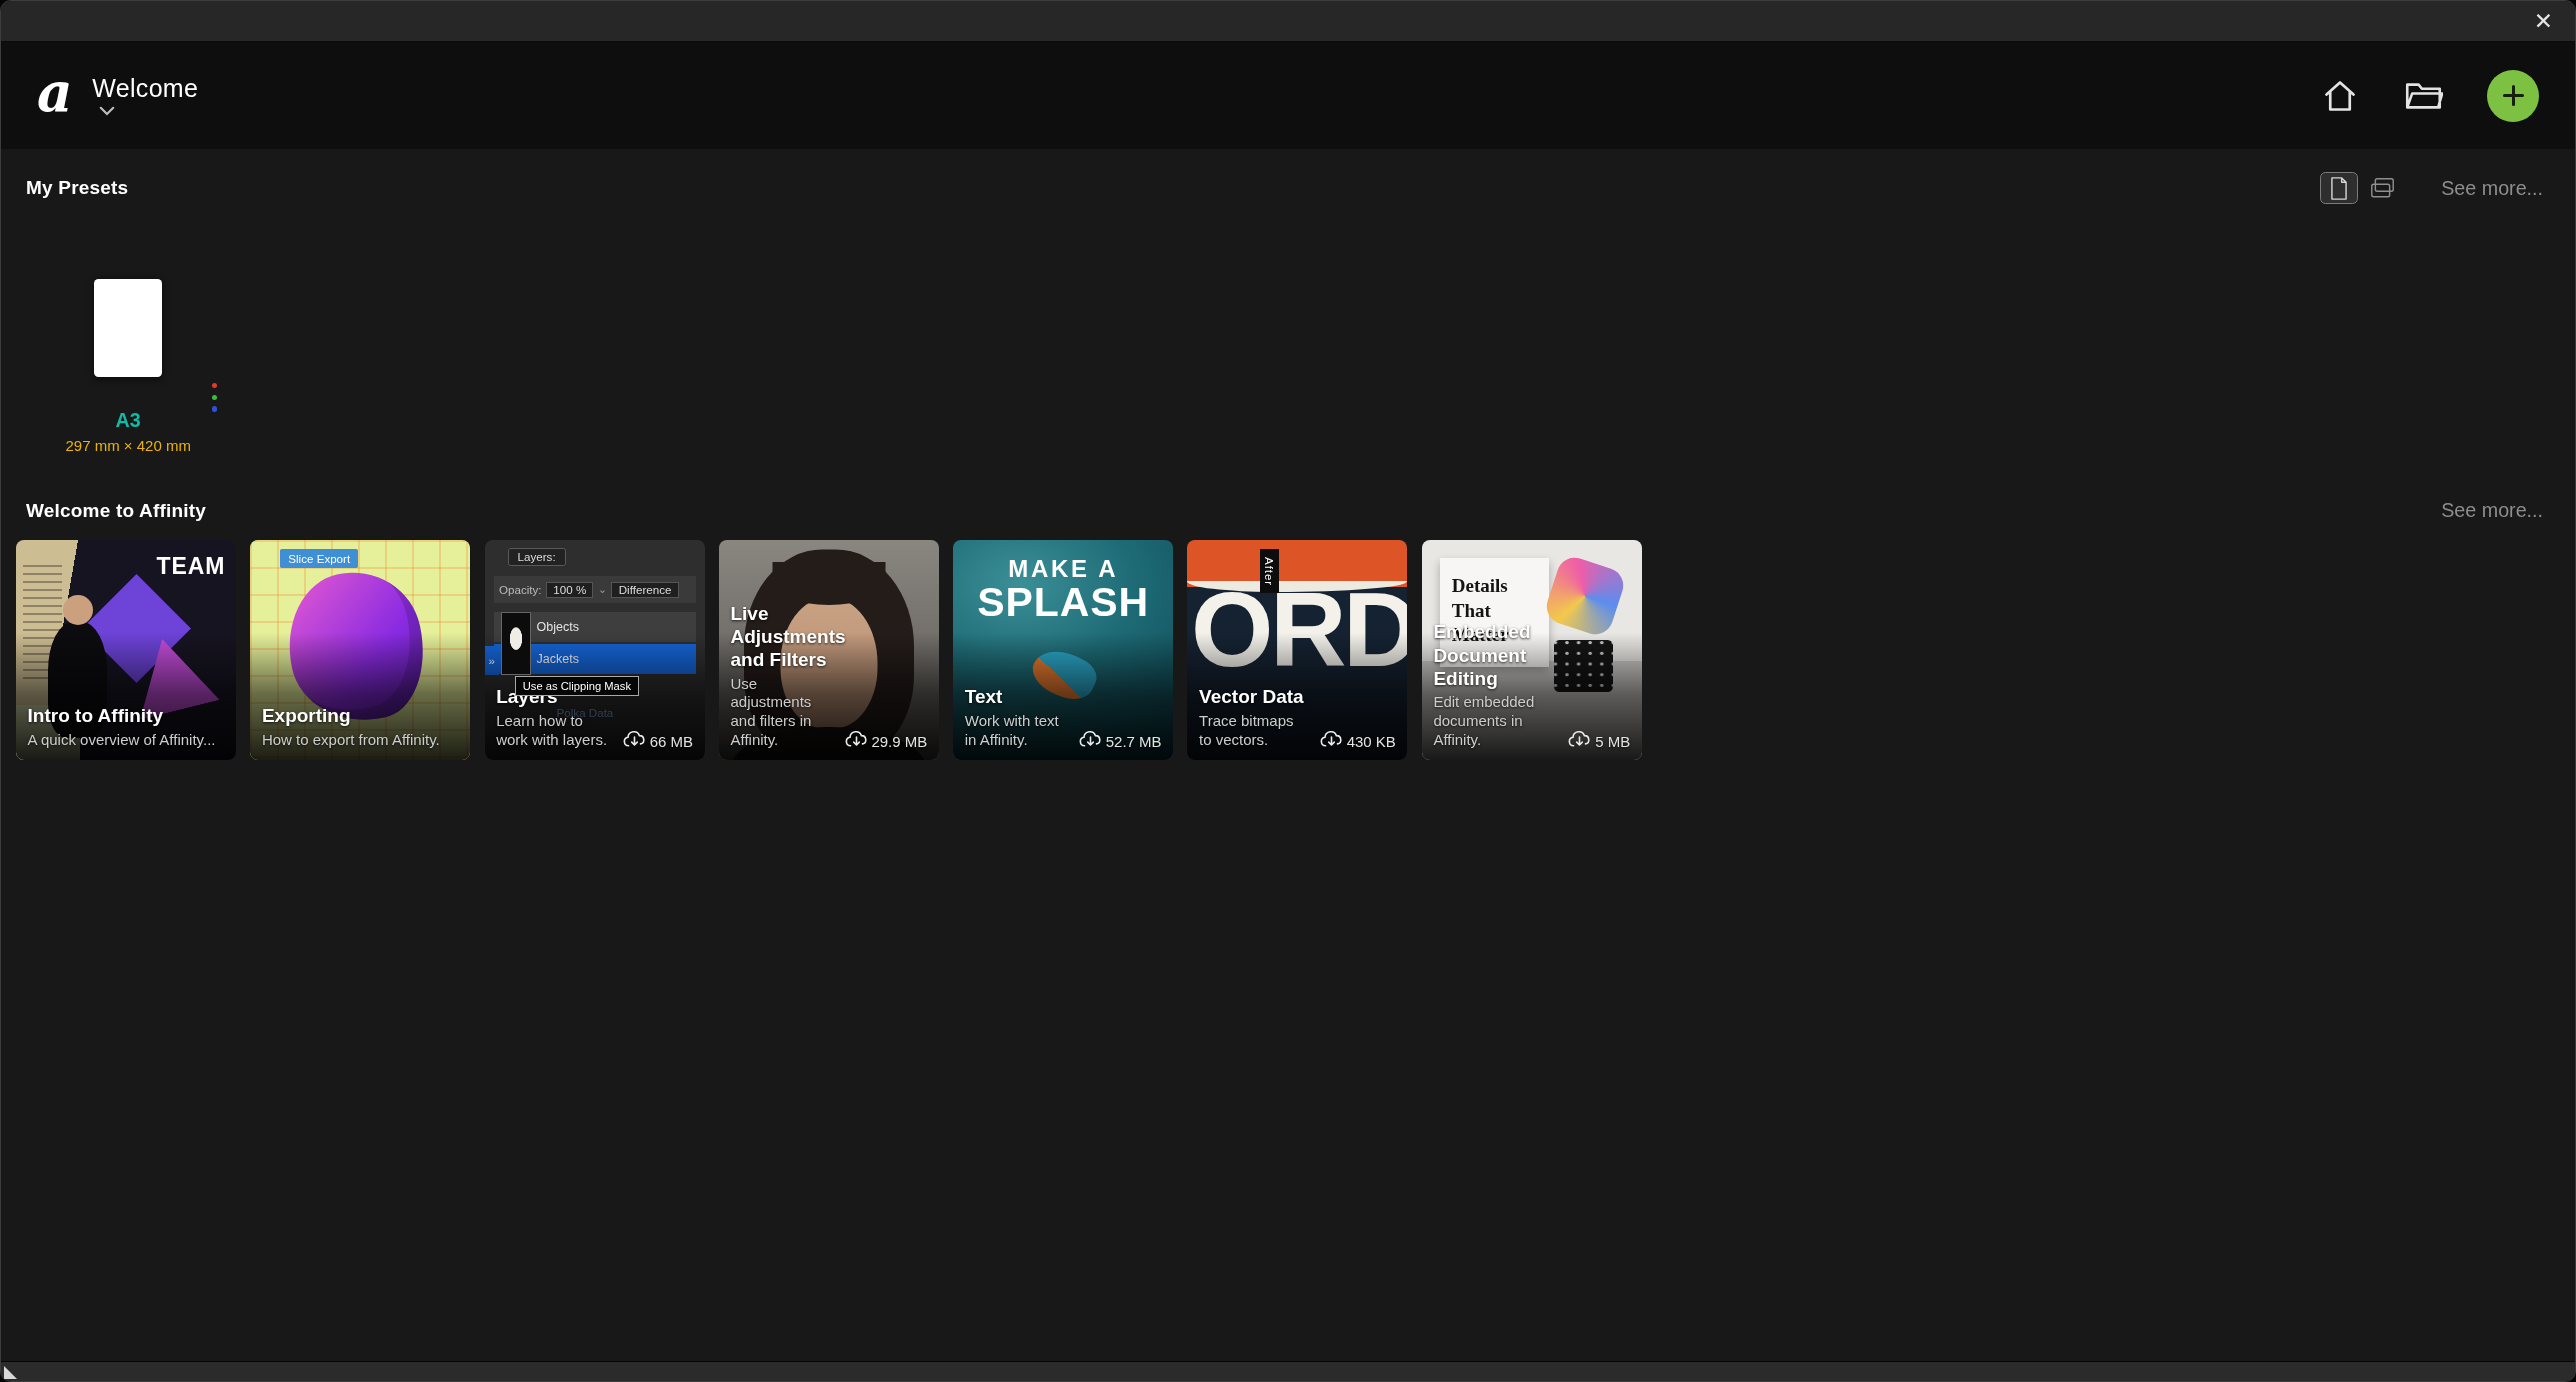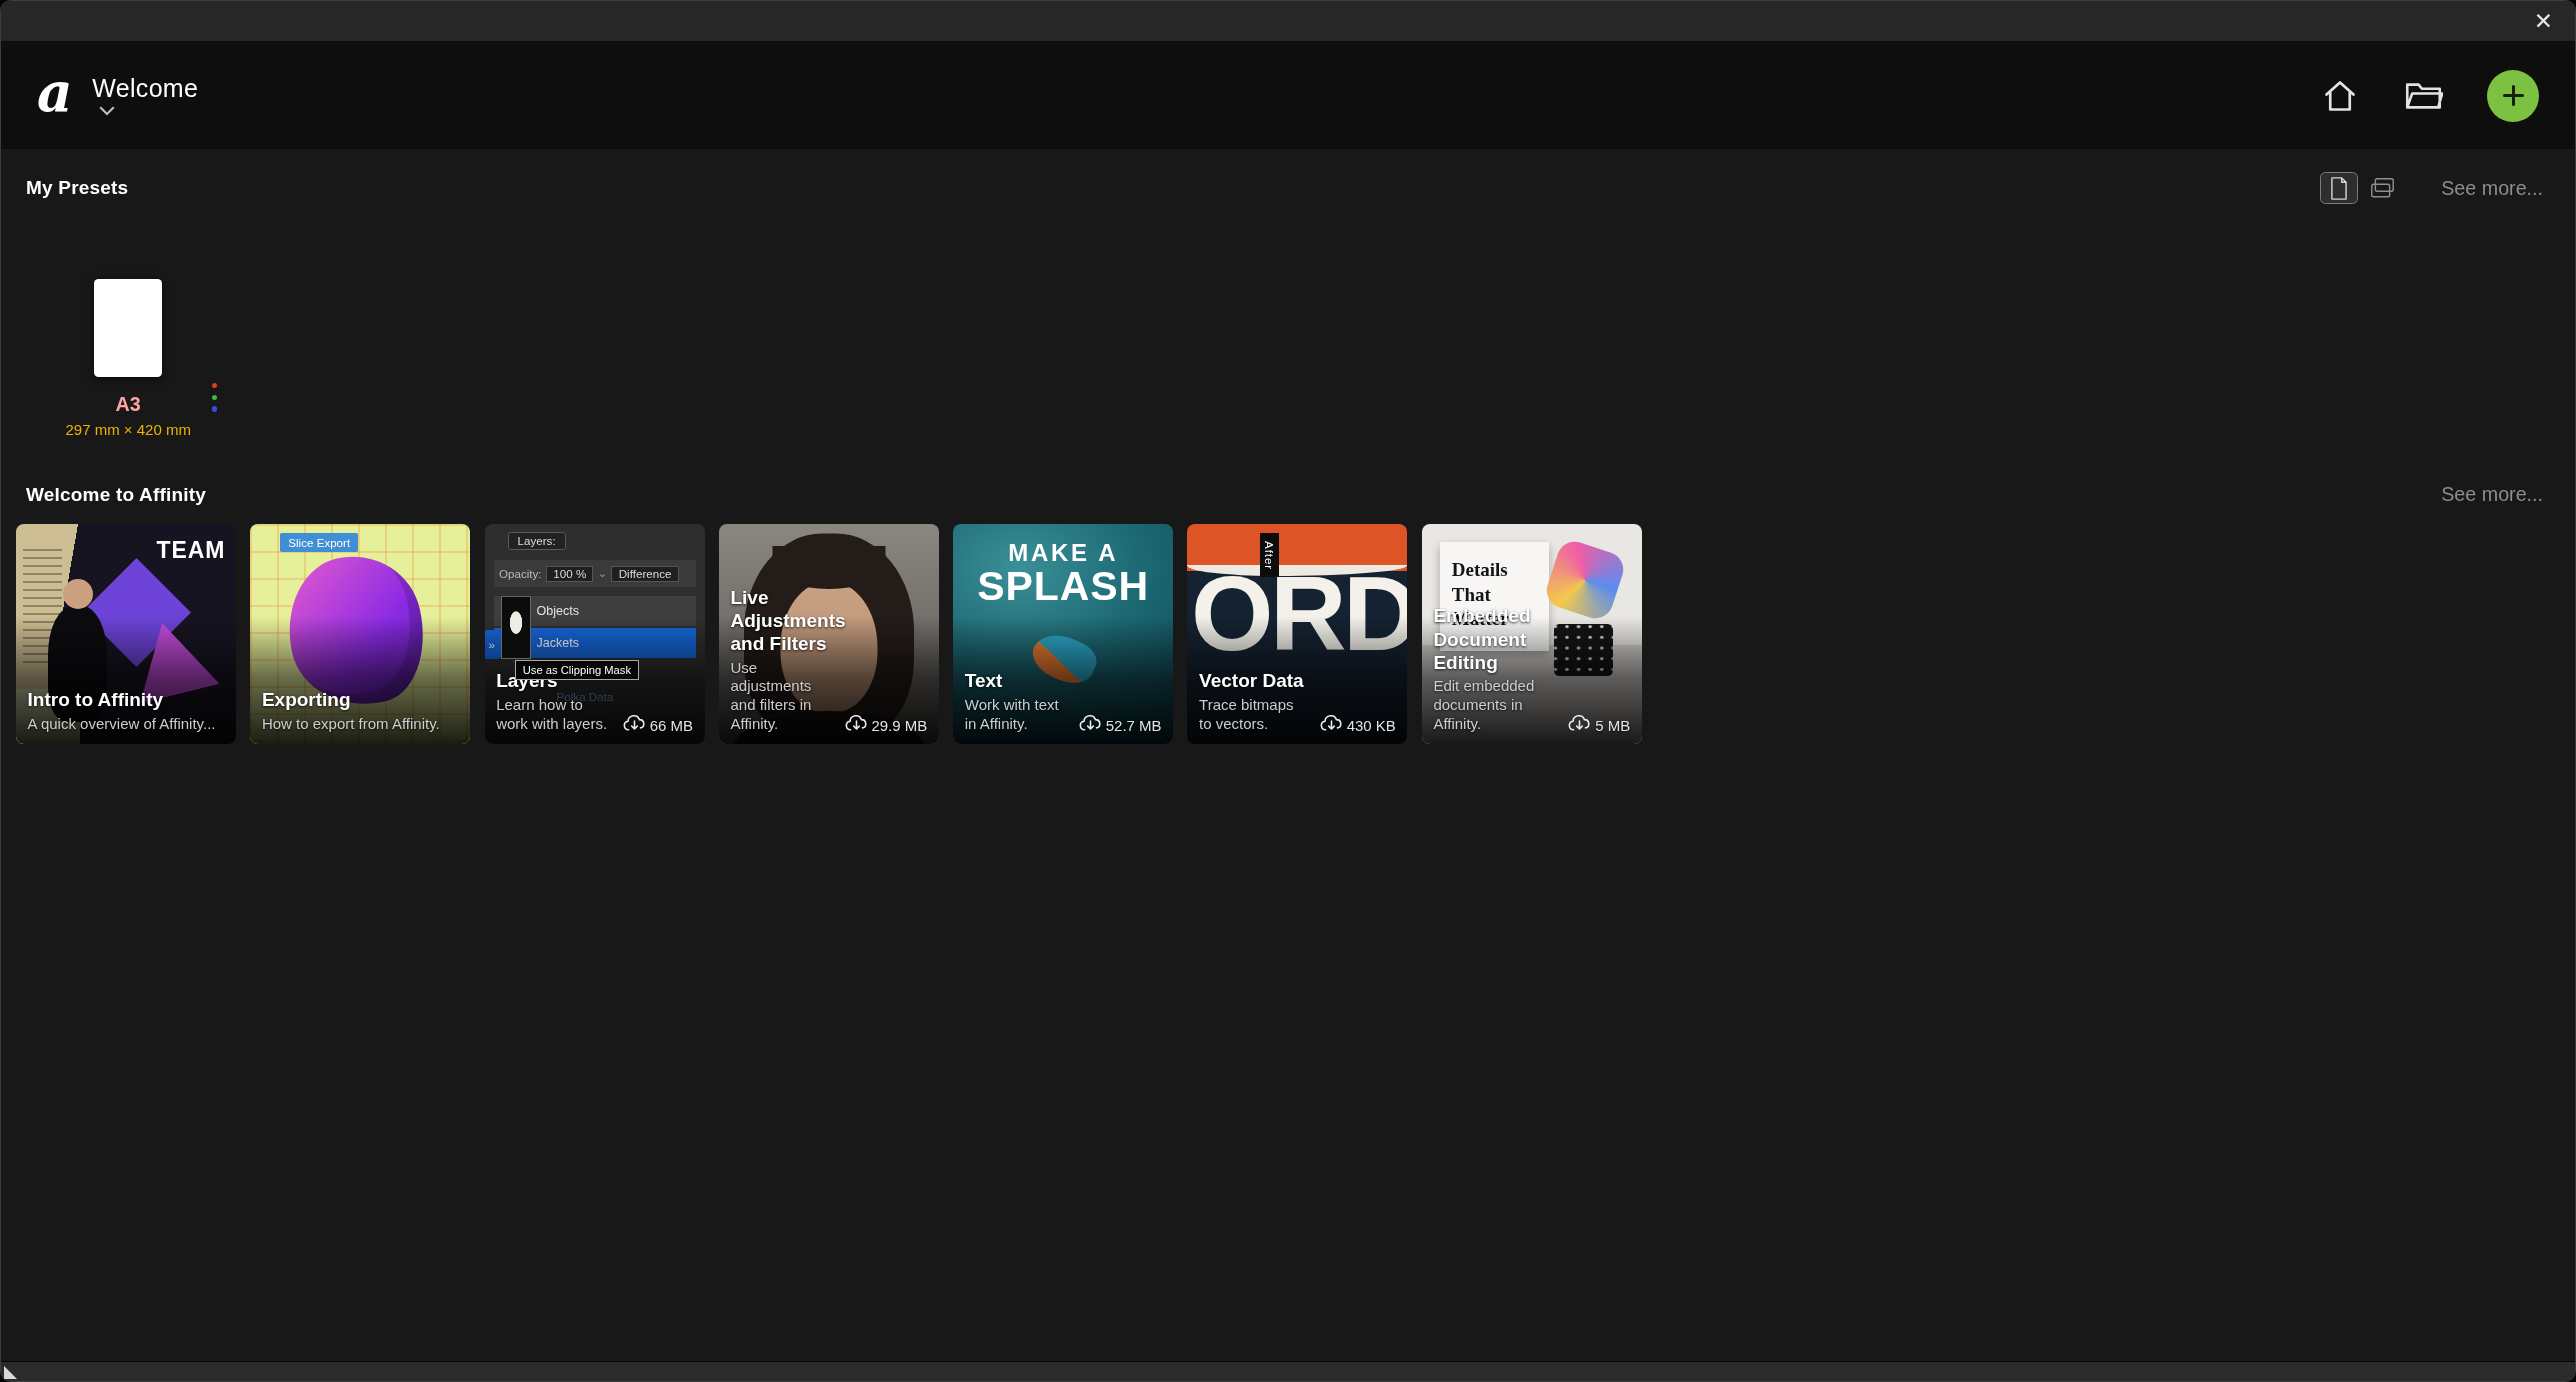--- a/index.html
+++ b/index.html
@@ -34,21 +34,21 @@
   .head-right { margin-left:auto; display:flex; align-items:center; gap:40px; }
   .see-more { color:#8d8d8d; font-size:19.7px; cursor:pointer; }
   .mini-group { display:flex; align-items:center; gap:5.4px; }
   .mini-btn { width:38px; height:32px; display:flex; align-items:center; justify-content:center; cursor:pointer; border-radius:5.4px; }
   .mini-btn.active { border:0.9px solid #7c7c7c; background:#2e2e2e; }
 
   .head-presets { margin-top:23px; }
   .presets-row { margin-top:75px; display:flex; padding-left:10.7px; position:relative; }
   .preset-item { width:233px; display:flex; flex-direction:column; align-items:center; cursor:pointer; }
   .preset-paper { width:68px; height:98px; background:#ffffff; border-radius:4.5px; box-shadow:0 1.8px 7.2px rgba(0,0,0,.6); }
-  .preset-name { margin-top:16px; color:#fca5a5; font-size:19.7px; font-weight:700;text-align:right; }
+  .preset-name { margin-top:32px; color:#14b8a6; font-size:19.7px; font-weight:700;text-align:right; }
   .preset-dims { margin-top:5.4px; color:#eab308; font-size:15px;text-align:right; }
   .rgb-dots { position:absolute; left:211px; top:104px; display:flex; flex-direction:column; gap:6.3px; }
   .rgb-dots span { width:5.4px; height:5.4px; border-radius:50%; display:block; }
 
   .head-welcome { margin-top:45px; }
   .cards-row { margin-top:18px; display:flex; gap:14.3px; padding:0 15px; }
 
   
   .card { position:relative; width:220px; height:220px; border-radius:8px; overflow:hidden; background:#222; flex:0 0 auto; cursor:pointer; }
   .thumb { position:absolute; inset:0; overflow:hidden; }

